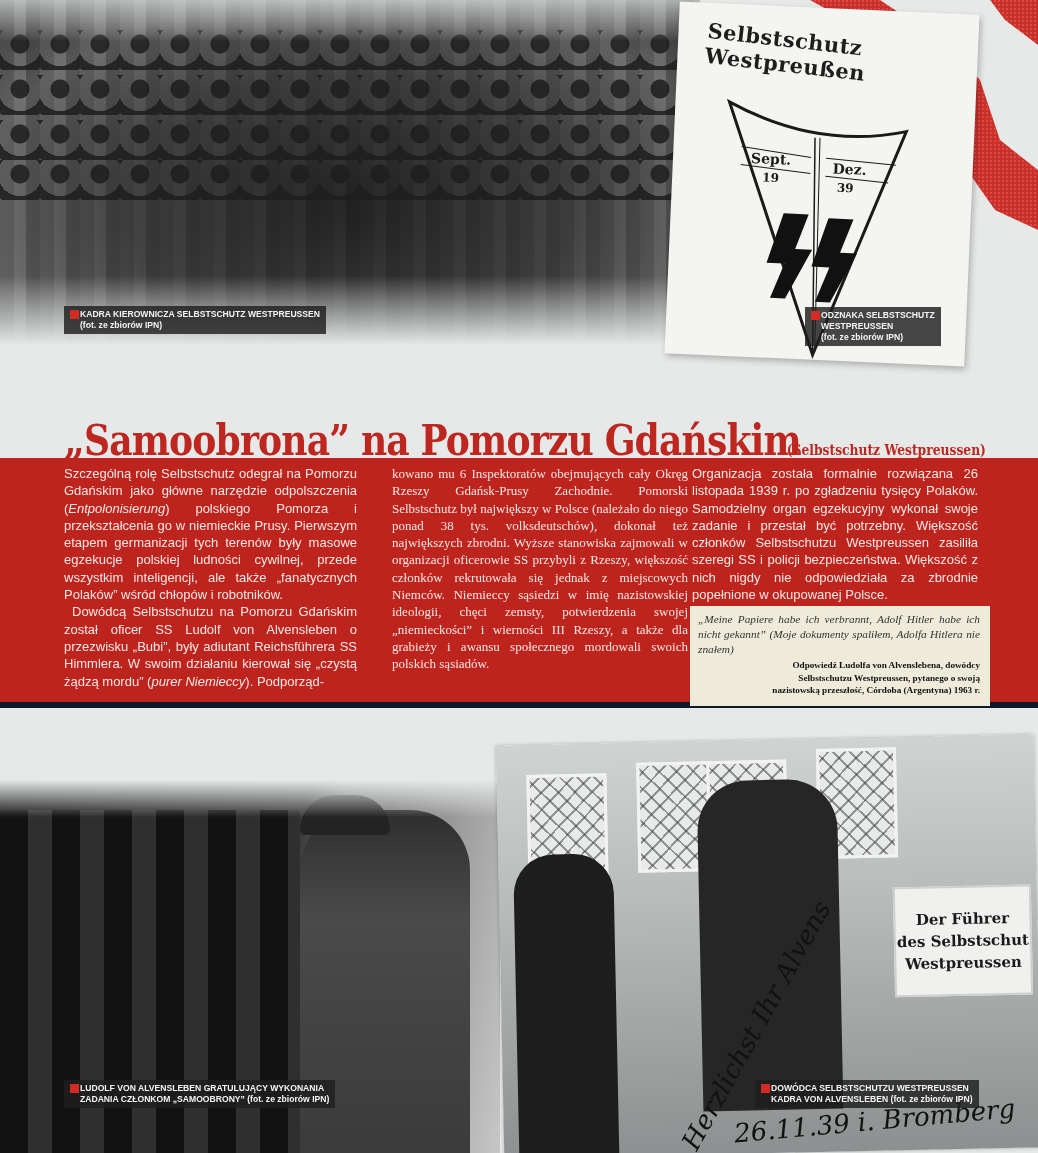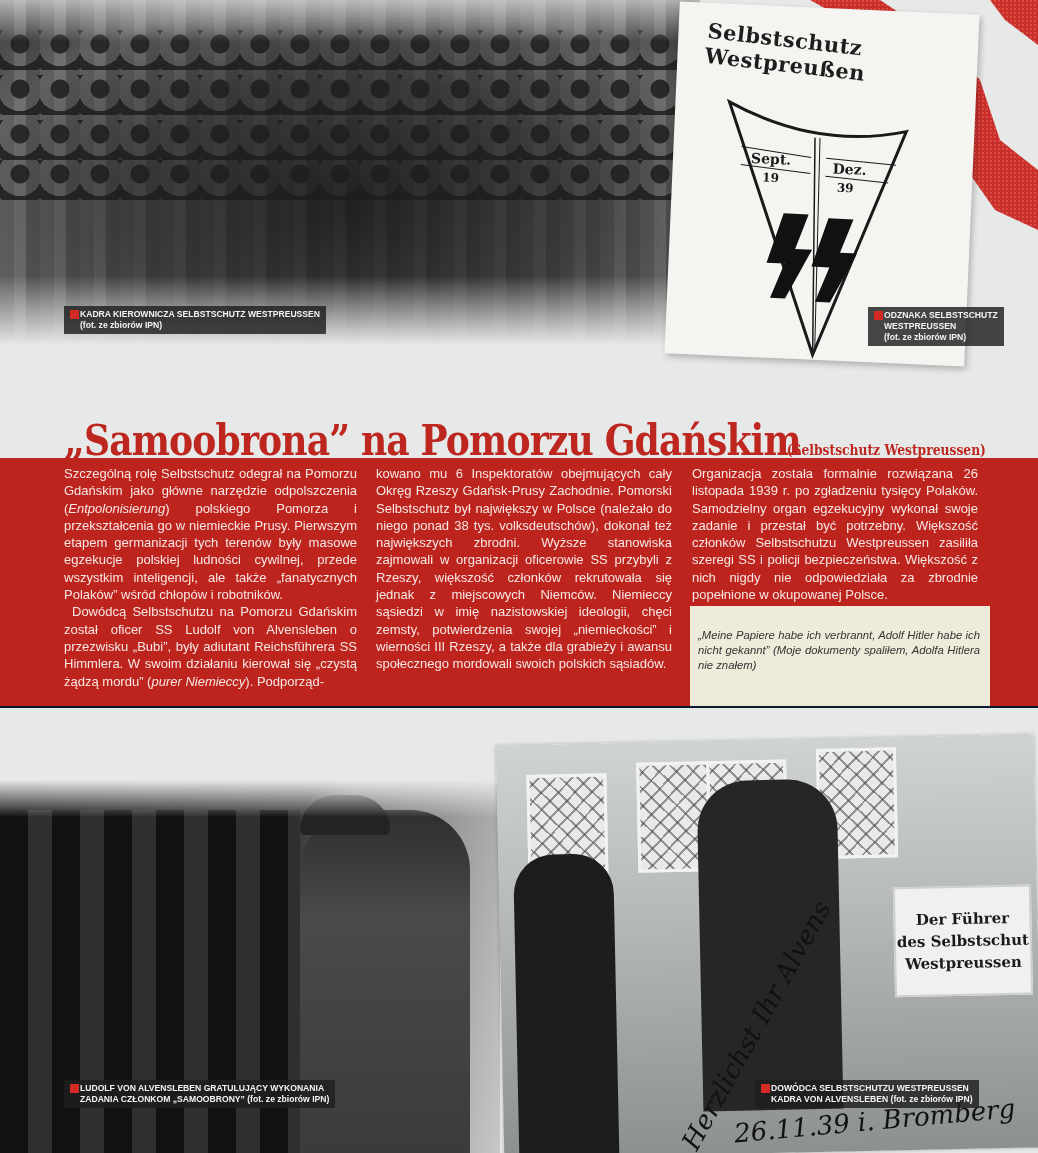--- a/index.html
+++ b/index.html
@@ -139,41 +139,42 @@
     color: #bd2720;
     font-size: 15px;
     transform: scaleX(0.82);
     transform-origin: right bottom;
   }
 
   
   .red-band {
     position: absolute; left: 0; top: 458px; width: 1038px; height: 250px;
     background: #be241e;
-    border-bottom: 2px solid #0f172a;
+    border-bottom: 6px solid #0f172a;
   }
   .col {
     position: absolute; top: 7px;
     color: #f6e7e4;
     font-size: 13px;
     line-height: 17.3px;
     text-align: justify;
     hyphens: manual;
   }
   .col p { margin: 0; }
   .col p.indent { text-indent: 8px; }
   .col-1 { left: 64px; width: 293px; }
-  .col-2 { left: 376px; width: 296px; }
+  .col-2 { left: 392px; width: 296px; font-family: Liberation Serif, serif; }
   .col-3 { left: 692px; width: 286px; }
 
   .quote-box {
     position: absolute; left: 690px; top: 148px; width: 300px; height: 100px;
     background: #eeebda;
-    padding: 22px 10px 4px 8px;
+    padding: 6px 10px 4px 8px;
     color: #2a2a2a;
+    font-family: Liberation Serif, serif;
   }
   .quote-text {
     font-style: italic; font-size: 11.3px; line-height: 15px;
     text-align: justify; color: #333;
   }
   .quote-attrib {
     font-weight: bold; font-size: 9.2px; line-height: 12.5px;
     text-align: right; color: #111; margin-top: 2px; padding-left: 60px;
   }
 </style>
@@ -214,21 +215,21 @@
     <line x1="105" y1="58" x2="175" y2="62" stroke="#1a1a1a" stroke-width="1"></line>
     <line x1="105" y1="76" x2="168" y2="80" stroke="#1a1a1a" stroke-width="1"></line>
     <path d="M65 115 L90 115 L78 150 L95 150 L70 200 L55 200 L68 165 L50 165 Z" fill="#111"></path>
     <path d="M110 118 L135 118 L123 152 L140 152 L115 202 L100 202 L113 167 L95 167 Z" fill="#111"></path>
   </svg>
   <div style="position:absolute; left:78px; top:145px; font-family:'DejaVu Serif',serif; font-weight:bold; font-size:14px; color:#1a1a1a;">Sept.</div>
   <div style="position:absolute; left:90px; top:165px; font-family:'DejaVu Serif',serif; font-weight:bold; font-size:12px; color:#1a1a1a;">19</div>
   <div style="position:absolute; left:160px; top:152px; font-family:'DejaVu Serif',serif; font-weight:bold; font-size:14px; color:#1a1a1a;">Dez.</div>
   <div style="position:absolute; left:165px; top:172px; font-family:'DejaVu Serif',serif; font-weight:bold; font-size:12px; color:#1a1a1a;">39</div>
 </div>
-<div class="caption" style="left:868px; top:307px;">
+<div class="caption" style="left:805px; top:307px;">
   <span class="sq"></span>
   <div>ODZNAKA SELBSTSCHUTZ</div>
   <div>WESTPREUSSEN</div>
   <div>(fot. ze zbiorów IPN)</div>
 </div>
 
 <div class="title-wrap">
   <span class="title-main">„Samoobrona” na Pomorzu Gdańskim</span>
   <span class="title-sub">(Selbstschutz Westpreussen)</span>
 </div>
@@ -239,20 +240,21 @@
     <p class="indent"><span>Dowódcą Selbstschutzu na Pomorzu Gdańskim został oficer SS Ludolf von Alvensleben o przezwisku „Bubi”, były adiutant Reichsführera SS Himmlera. W swoim działaniu kierował się „czystą żądzą mordu” (</span><em>purer Niemieccy</em><span>). Podporząd-</span></p>
   </div>
   <div class="col col-2">
     <p>kowano mu 6 Inspektoratów obejmujących cały Okręg Rzeszy Gdańsk-Prusy Zachodnie. Pomorski Selbstschutz był największy w Polsce (należało do niego ponad 38 tys. volksdeutschów), dokonał też największych zbrodni. Wyższe stanowiska zajmowali w organizacji oficerowie SS przybyli z Rzeszy, większość członków rekrutowała się jednak z miejscowych Niemców. Niemieccy sąsiedzi w imię nazistowskiej ideologii, chęci zemsty, potwierdzenia swojej „niemieckości” i wierności III Rzeszy, a także dla grabieży i awansu społecznego mordowali swoich polskich sąsiadów.</p>
   </div>
   <div class="col col-3">
     <p>Organizacja została formalnie rozwiązana 26 listopada 1939 r. po zgładzeniu tysięcy Polaków. Samodzielny organ egzekucyjny wykonał swoje zadanie i przestał być potrzebny. Większość członków Selbstschutzu Westpreussen zasiliła szeregi SS i policji bezpieczeństwa. Większość z nich nigdy nie odpowiedziała za zbrodnie popełnione w okupowanej Polsce.</p>
   </div>
   <div class="quote-box">
     <div class="quote-text">„Meine Papiere habe ich verbrannt, Adolf Hitler habe ich nicht gekannt” (Moje dokumenty spaliłem, Adolfa Hitlera nie znałem)</div>
+    <div class="quote-attrib">Odpowiedź Ludolfa von Alvenslebena, dowódcy Selbstschutzu Westpreussen, pytanego o swoją nazistowską przeszłość, Córdoba (Argentyna) 1963 r.</div>
   </div>
 </div>
 
 <div class="photo photo-bottom-left">
   <div class="coat-figure"></div>
   <div class="hat"></div>
   <div style="position:absolute; left:0; top:30px; width:300px; height:343px; background: repeating-linear-gradient(90deg, #121212 0 28px, #2f2f2f 28px 52px);"></div>
 </div>
 <div class="caption" style="left:64px; top:1080px;">
   <span class="sq"></span>

